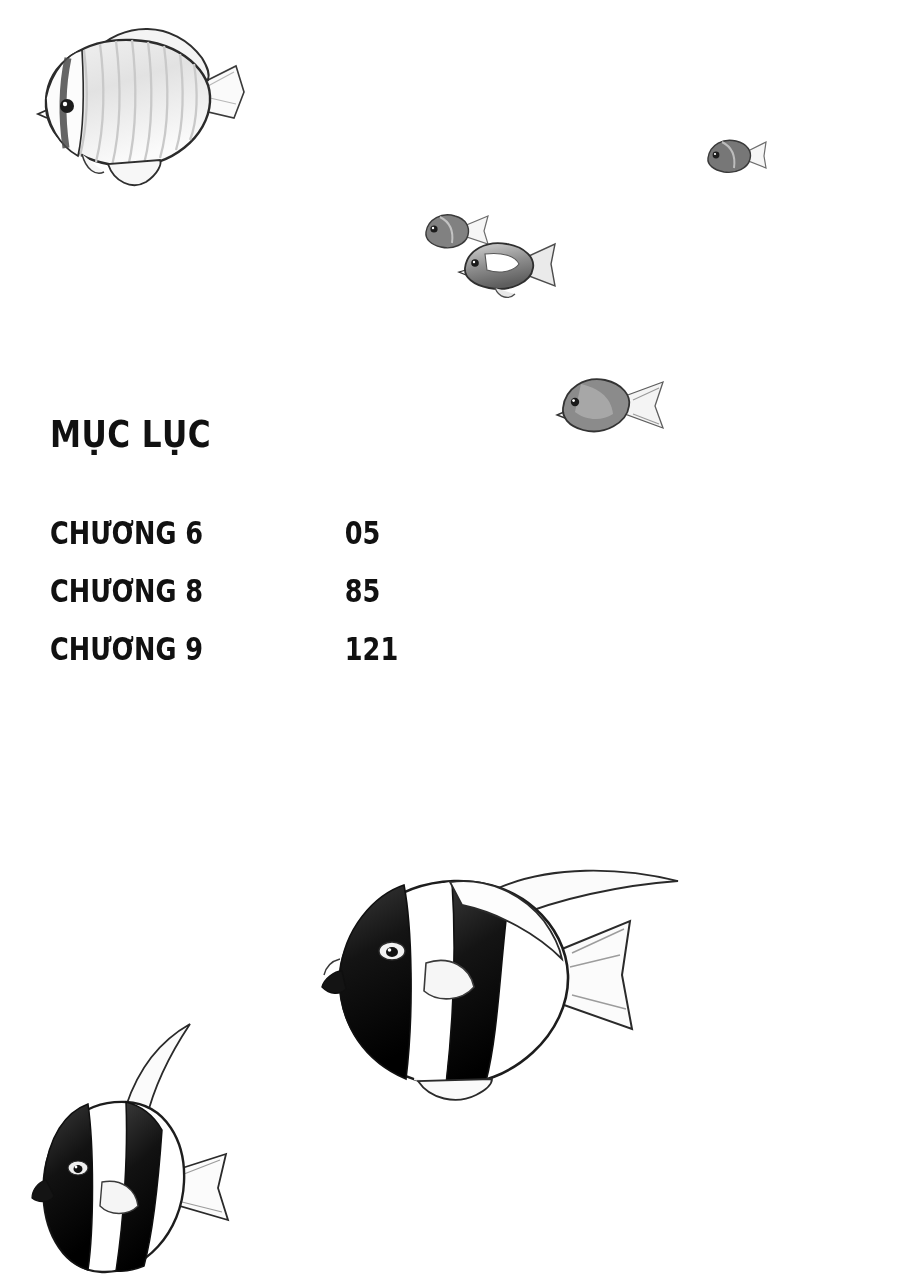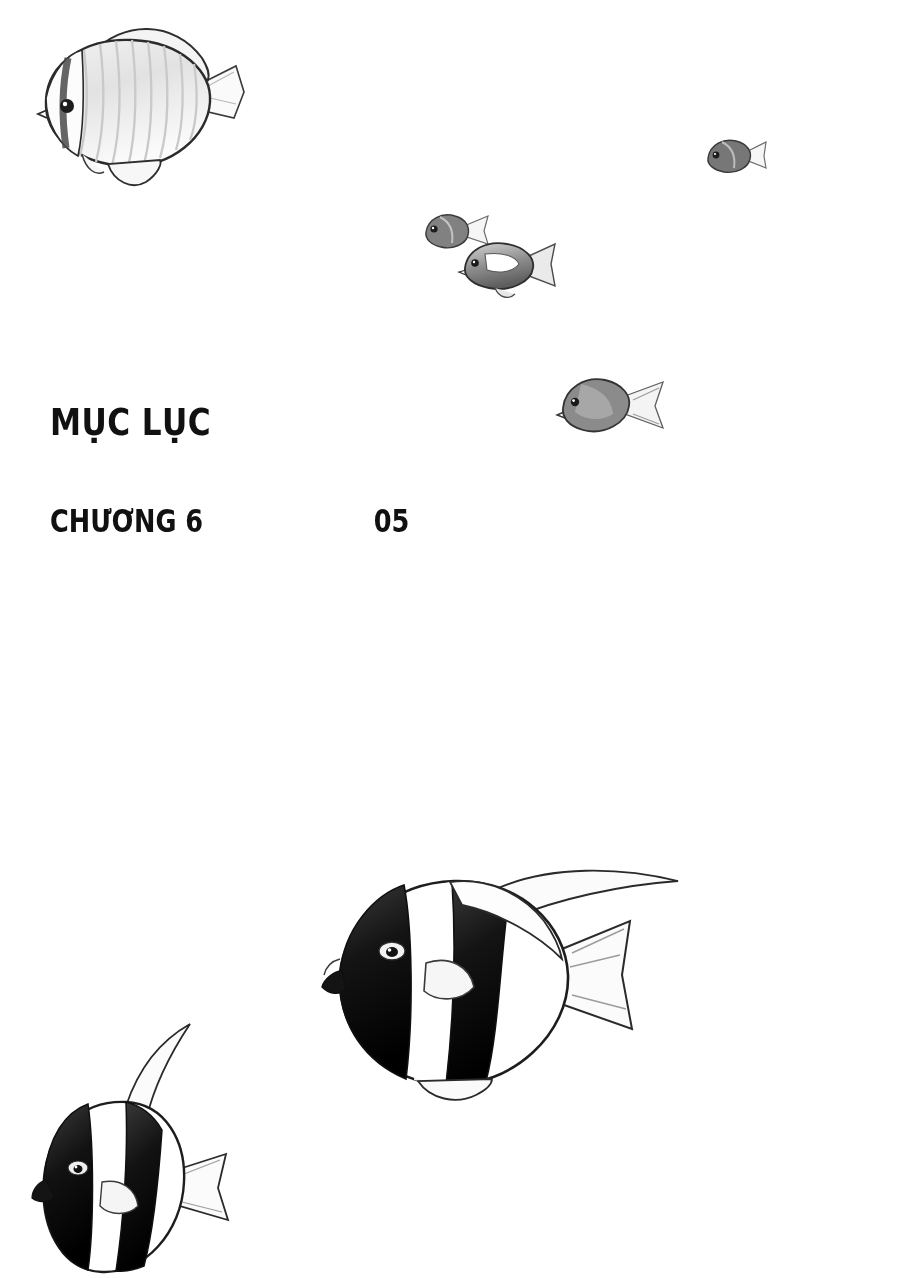--- a/index.html
+++ b/index.html
@@ -15,21 +15,21 @@
     width: 900px;
     height: 1278px;
     background: #ffffff;
     overflow: hidden;
   }
 
   
   .toc {
     position: absolute;
     left: 50px;
-    top: 400px;
+    top: 412px;
     z-index: 5;
   }
   .toc-title {
     font-family: "DejaVu Sans", sans-serif;
     font-weight: bold;
     font-size: 38px;
     letter-spacing: 0.5px;
     color: #111111;
     margin: 0 0 58px 0;
     transform: scaleX(0.82);
@@ -38,21 +38,20 @@
   }
   .toc-list {
     list-style: none;
     margin: 0;
     padding: 0;
   }
   .toc-row {
     display: flex;
     align-items: baseline;
     height: 58px;
-    gap: 29px;
   }
   .toc-chapter, .toc-page {
     font-family: "DejaVu Sans", sans-serif;
     font-weight: bold;
     font-size: 32px;
     color: #111111;
     transform: scaleX(0.80);
     transform-origin: left center;
     white-space: nowrap;
   }
@@ -183,20 +182,28 @@
     </svg>
   </div>
 
   <div class="toc">
     <h1 class="toc-title">MỤC LỤC</h1>
     <ul class="toc-list">
       <li class="toc-row">
         <span class="toc-chapter">CHƯƠNG 6</span>
         <span class="toc-page">05</span>
       </li>
+      <li class="toc-row">
+        <span class="toc-chapter">CHƯƠNG 8</span>
+        <span class="toc-page">85</span>
+      </li>
+      <li class="toc-row">
+        <span class="toc-chapter">CHƯƠNG 9</span>
+        <span class="toc-page">121</span>
+      </li>
     </ul>
   </div>
 
   <div class="fish" id="fish-bannerfish-large">
     <svg viewBox="0 0 390 250" width="390" height="250" xmlns="http://www.w3.org/2000/svg">
       <defs>
         <linearGradient id="bannerDark" x1="0" y1="0" x2="0.2" y2="1">
           <stop offset="0%" stop-color="#3a3a3a"></stop>
           <stop offset="40%" stop-color="#141414"></stop>
           <stop offset="100%" stop-color="#000000"></stop>

